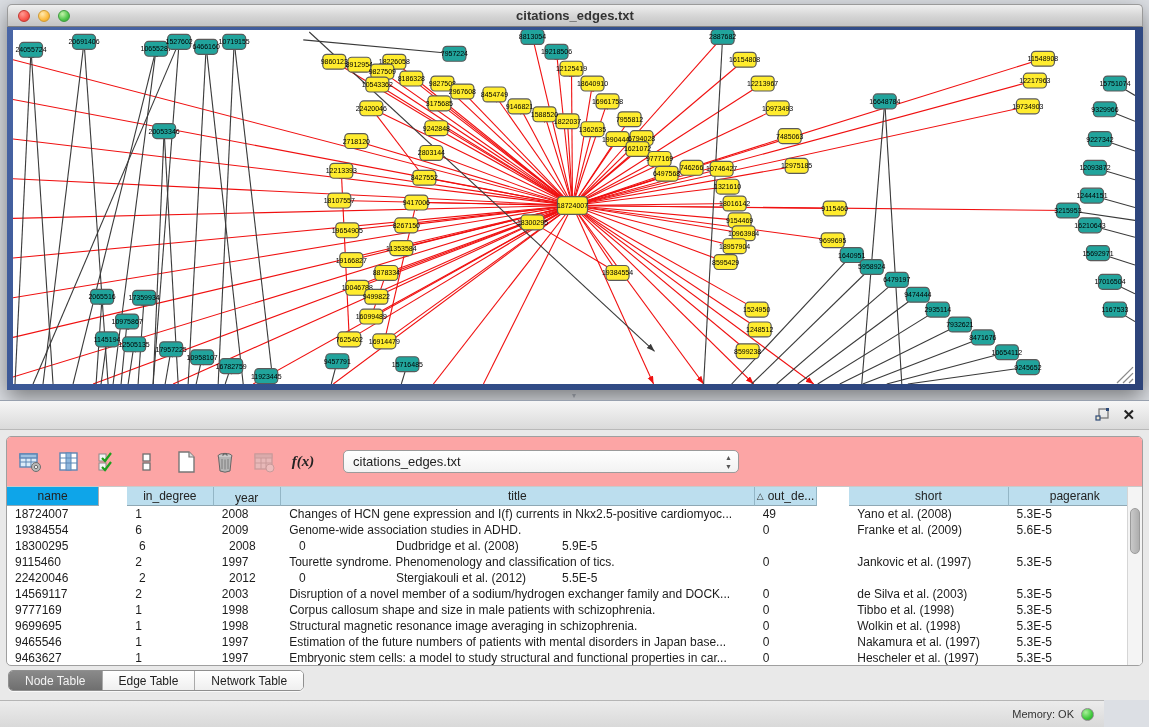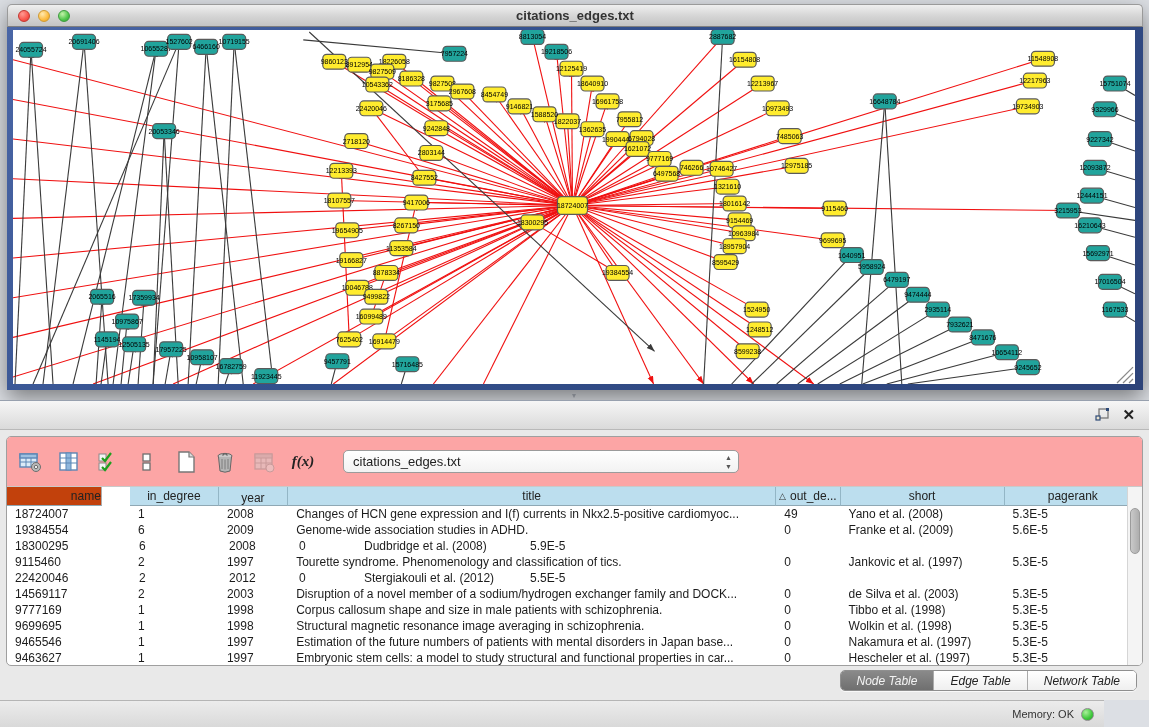--- a/index.html
+++ b/index.html
@@ -50,34 +50,34 @@
   .combo { margin-left:14px; width:396px; height:23px; background:linear-gradient(#ffffff,#f2f2f2);
     border:1px solid #9b9b9b; border-radius:5px; display:flex; align-items:center;
     font-size:13px; color:#222; padding-left:9px; position:relative; }
   .combo .arrows { position:absolute; right:6px; top:2px; font-size:7px; color:#555;
     line-height:9px; text-align:center; }
 
   
   .thead { display:flex; height:19px; font-size:12px; color:#222; }
   .th { display:flex; align-items:center; justify-content:center;
     background:#bcdeee; border-right:1px solid #93b6c6; border-bottom:1px solid #8fa8b4; }
-  .th.gray { background:#c2410c; border-right:1px solid #adadad;justify-content:flex-end; }
+  .th.gray { background:#0ea5e9; border-right:1px solid #adadad; }
   .sort { font-size:9px; margin-right:4px; color:#333; }
   .tbody { font-size:12px; color:#1c1c1c; }
   .tr { display:flex; height:16px; line-height:16px; }
   .td { padding-left:8px; white-space:nowrap; overflow:hidden; }
   .c0{width:96px;} .c1{width:90px;margin-left:28px;} .c2{width:70px;align-items:flex-end;} .c3{width:494px;}
-  .c4{width:65px;} .c5{width:166px;} .c6{width:139px;}
+  .c4{width:65px;} .c5{width:166px;margin-left:32px;} .c6{width:139px;}
   .vscroll { position:absolute; right:0; top:50px; bottom:0; width:15px;
     background:#f4f4f4; border-left:1px solid #d5d5d5; }
   .vthumb { position:absolute; left:2px; top:21px; width:10px; height:46px;
     background:linear-gradient(90deg,#c9c9c9,#aeaeae); border:1px solid #9b9b9b; border-radius:6px; }
 
   
-  .tabs { position:absolute; top:240px; left:0; width:1137px; display:flex; justify-content:flex-end;font-style:italic; }
+  .tabs { position:absolute; top:240px; left:8px; width:1137px; display:flex; justify-content:flex-start; }
   .seg { display:flex; border:1px solid #8f8f8f; border-radius:5px; overflow:hidden;
     height:21px; background:#fff; box-shadow:0 1px 0 rgba(255,255,255,.7); }
   .seg-btn { font-size:12px; color:#222; padding:0 16px; display:flex; align-items:center;
     border-right:1px solid #aaa; background:linear-gradient(#ffffff,#efefef); }
   .seg-btn:last-child { border-right:none; }
   .seg-btn.active { background:linear-gradient(#8a8a8a,#6f6f6f); color:#f3f3f3; }
 
   
   .statusbar { position:absolute; top:700px; left:0; width:1104px; height:27px;
     background:linear-gradient(#ececec,#d9d9d9); border-top:1px solid #b5b5b5;

